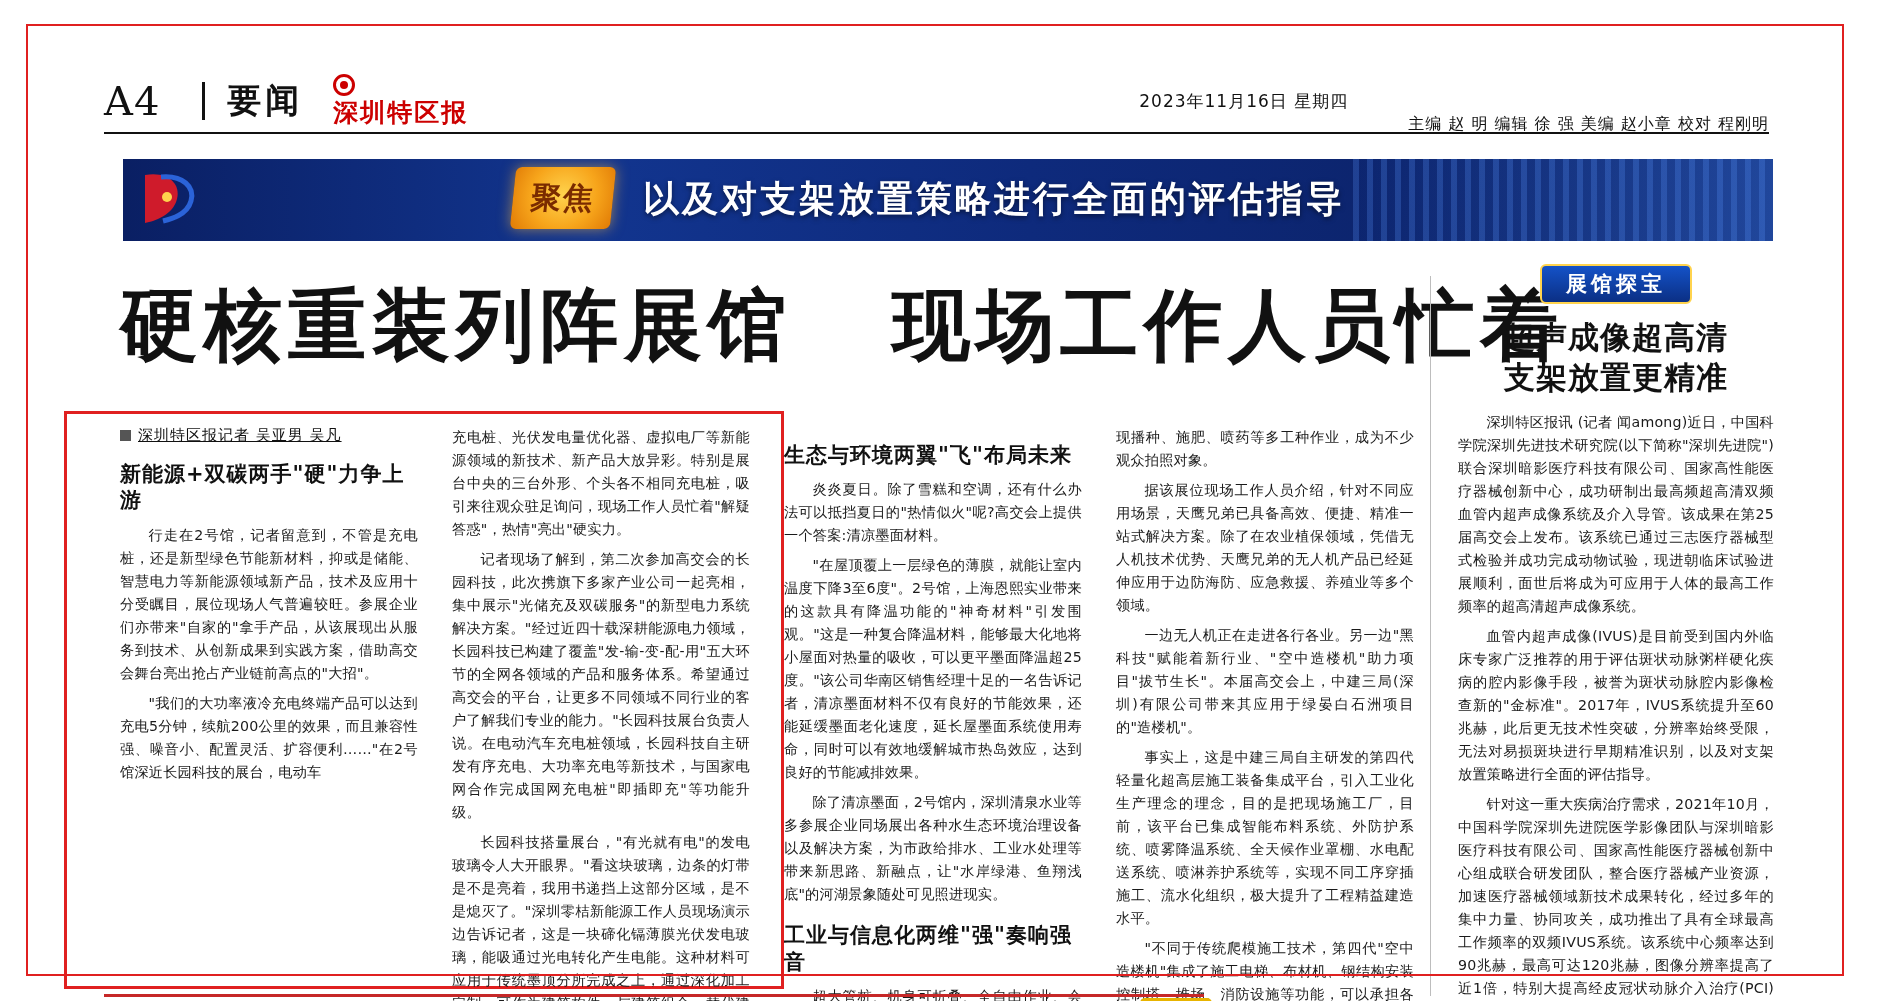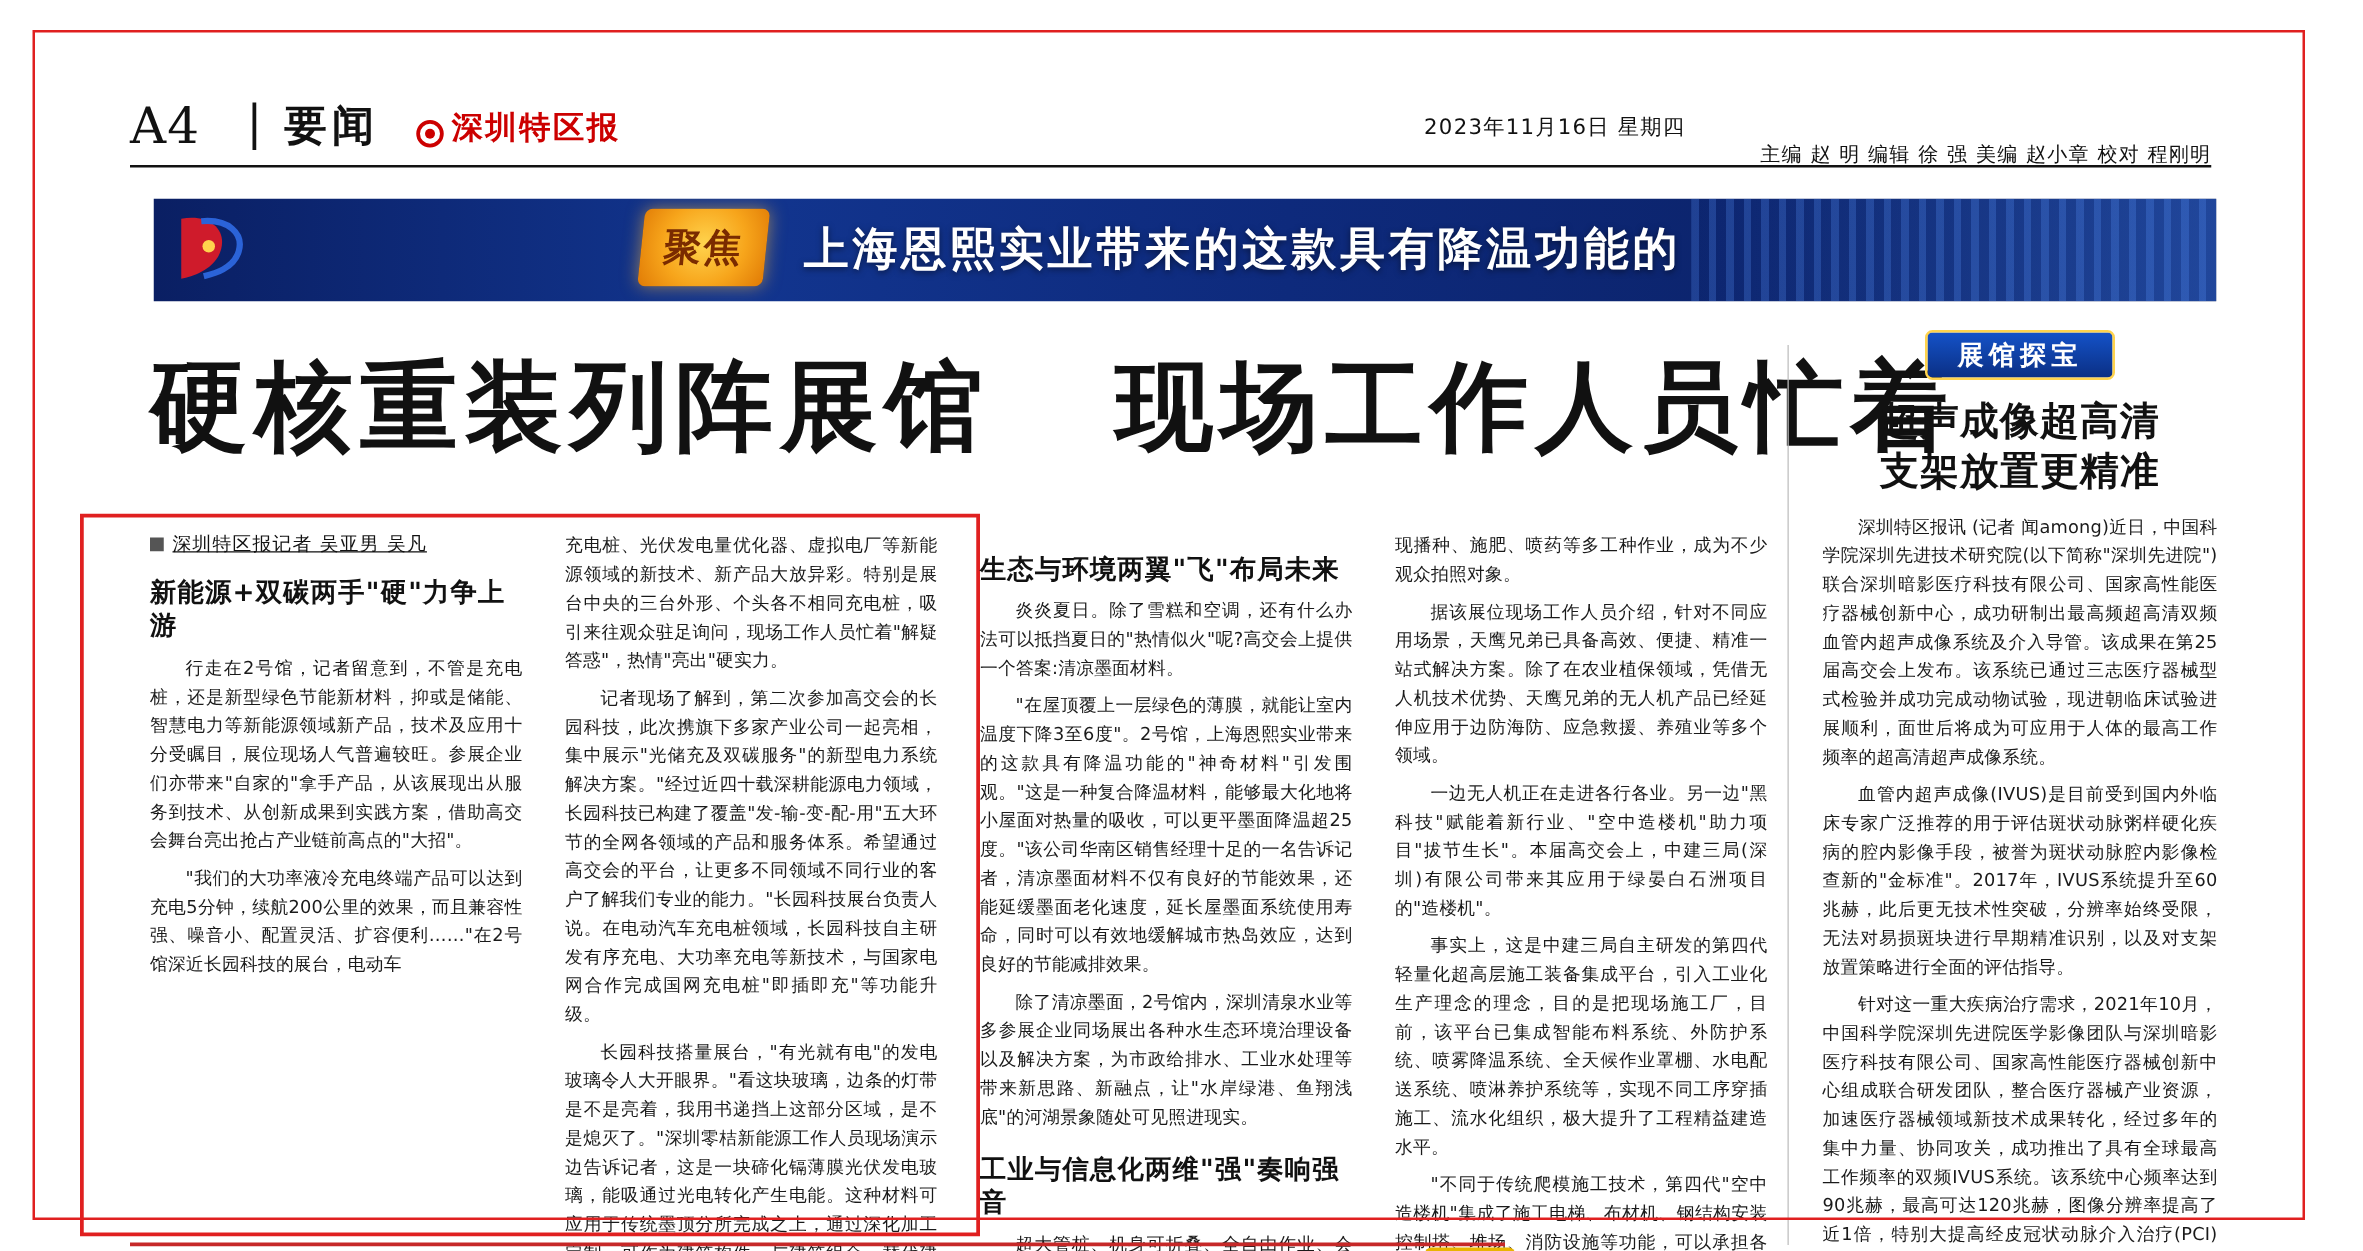--- a/index.html
+++ b/index.html
@@ -29,21 +29,21 @@
     font-family:"DejaVu Serif","Liberation Serif",serif;
     font-size:40px;color:#111;letter-spacing:1px;font-weight:400;
     padding-right:42px;
   }
   .vrule{width:3px;height:38px;background:#111;margin-right:22px;}
   .section-name{
     font-size:34px;font-weight:bold;color:#111;letter-spacing:4px;
     font-family:"DejaVu Sans","Liberation Sans",sans-serif;
   }
   .paper-logo{
-    display:flex;align-items:flex-end;margin-left:30px;
+    display:flex;align-items:flex-start;margin-left:30px;flex-direction:column;
   }
   .paper-logo .dot{
     width:22px;height:22px;border-radius:50%;border:3px solid #c00;
     box-sizing:border-box;position:relative;margin-right:6px;
   }
   .paper-logo .dot:after{
     content:"";position:absolute;left:4px;top:4px;width:8px;height:8px;
     background:#c00;border-radius:50%;
   }
   .paper-logo .pname{
@@ -174,21 +174,21 @@
   </div>
   <div class="mast-rule"></div>
 
   <div class="banner">
     <svg class="banner-logo" viewBox="0 0 78 64">
       <path d="M8 8 C30 4 44 16 40 32 C36 48 18 54 8 56 Z" fill="#cf1b2b"></path>
       <path d="M24 10 C46 8 58 20 54 34 C50 48 34 52 26 54" fill="none" stroke="#2b63d8" stroke-width="5"></path>
       <circle cx="30" cy="30" r="5" fill="#ffd34d"></circle>
     </svg>
     <div class="banner-focus">聚焦</div>
-    <div class="banner-title">上海恩熙实业带来的这款具有降温功能的</div>
+    <div class="banner-title">以及对支架放置策略进行全面的评估指导</div>
   </div>
 
   <div class="headline">
     <span>硬核重装列阵展馆</span>
     <span class="gap"></span>
     <span>现场工作人员忙着</span>
   </div>
 
   <div class="hl-box"></div>
 

